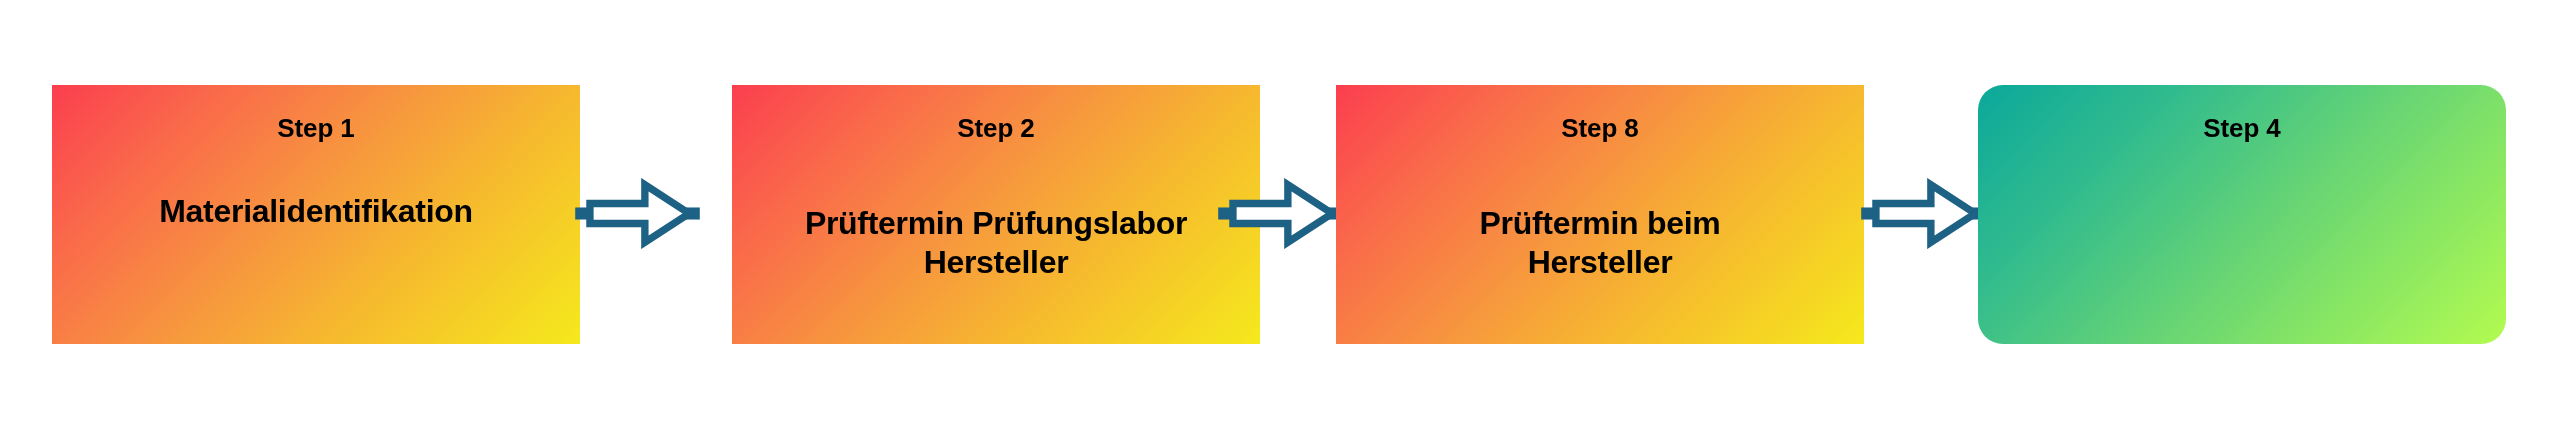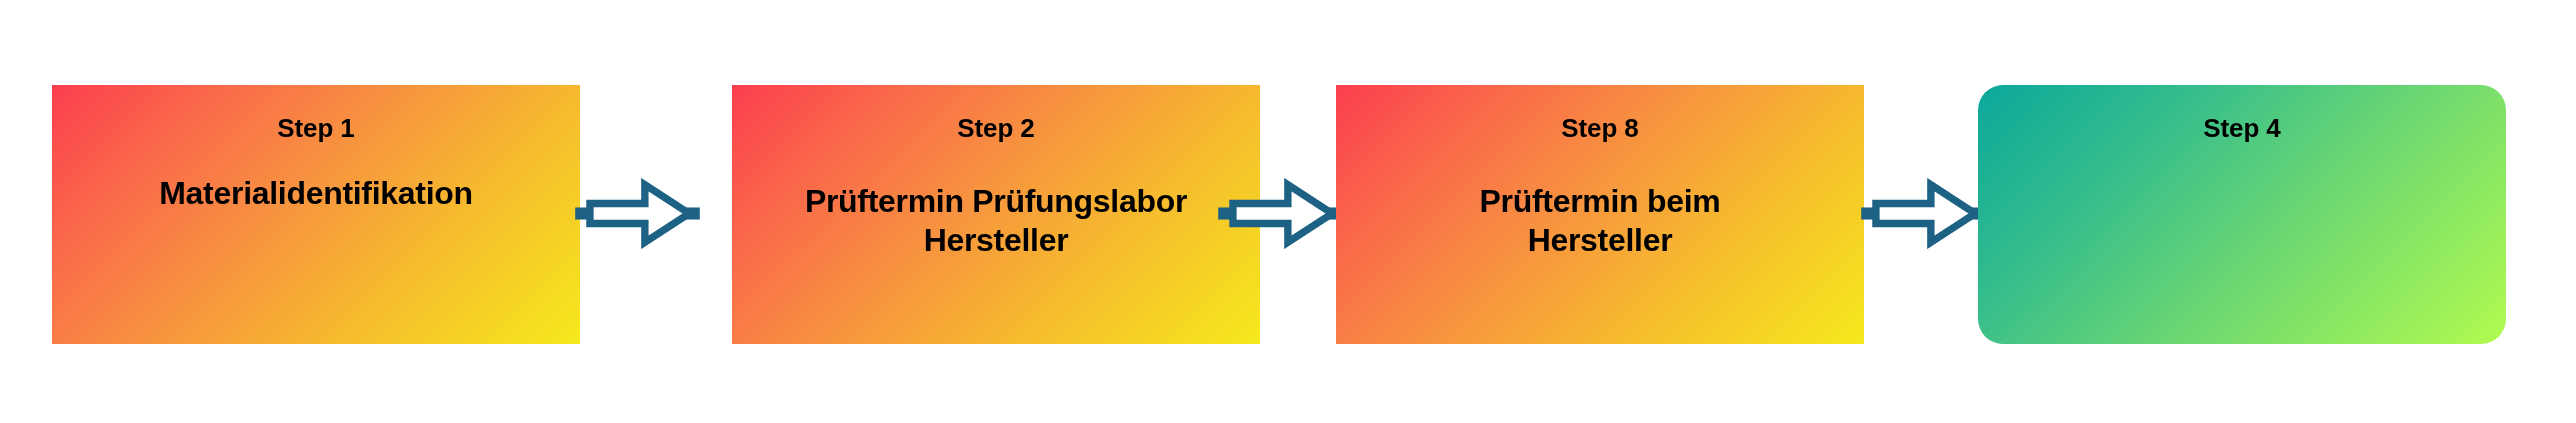--- a/index.html
+++ b/index.html
@@ -36,20 +36,21 @@
     overflow: hidden;
   }
 
   .step-box.warm {
     background-image: linear-gradient(135deg,
         #fb3e4f 0%,
         #fa6a4a 22%,
         #f79240 44%,
         #f6ba2e 68%,
         #f5e91c 100%);
+    gap: 32px;
   }
 
   .step-box.cool {
     background-image: linear-gradient(135deg,
         #0aa89b 0%,
         #35bd8c 28%,
         #62d277 52%,
         #8ae762 76%,
         #b3fb50 100%);
   }
@@ -63,32 +64,32 @@
     margin-top: 30px;
     font-size: 26px;
     font-weight: bold;
     line-height: 1.05;
     letter-spacing: -0.1px;
     text-align: center;
     white-space: nowrap;
   }
 
   .step-title {
-    margin-top: 40px;
+    margin-top: 30px;
     font-size: 32px;
     font-weight: bold;
     line-height: 1.22;
     letter-spacing: -0.3px;
     text-align: center;
     max-width: 100%;
   }
 
   
   .step-box.single-line .step-title {
-    margin-top: 32px;
+    margin-top: 18px;
   }
 
   
   .connector {
     position: absolute;
     top: 178px;
     width: 125px;
     height: 71px;
   }
   .connector svg { display: block; width: 125px; height: 71px; }

